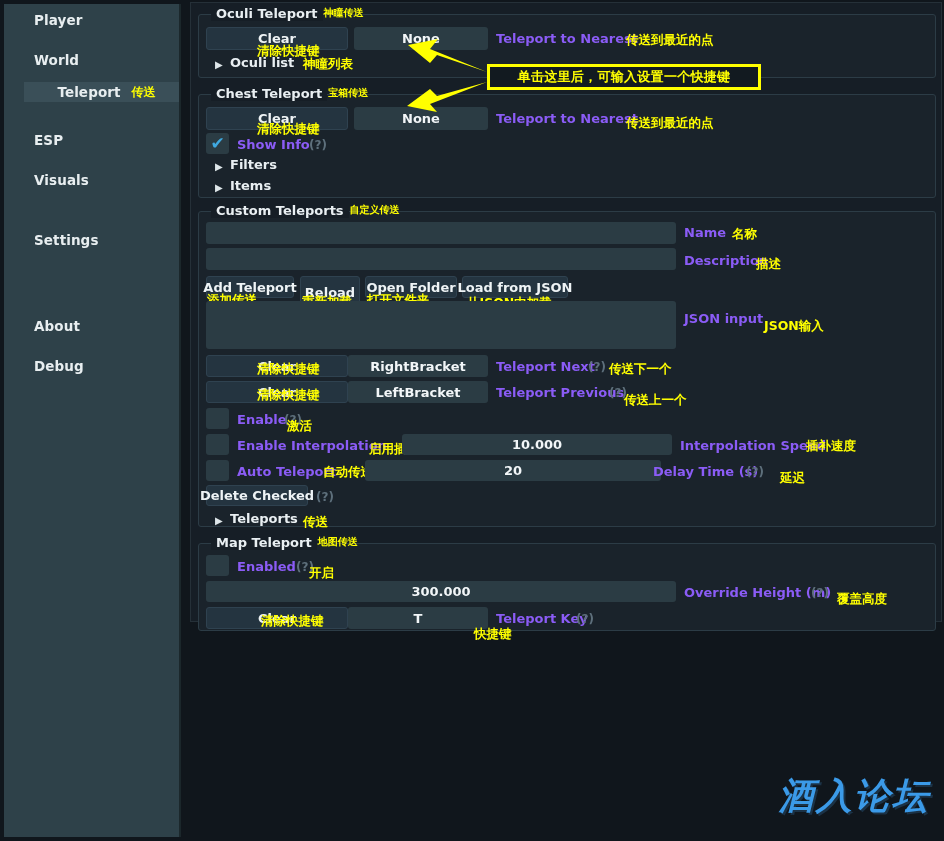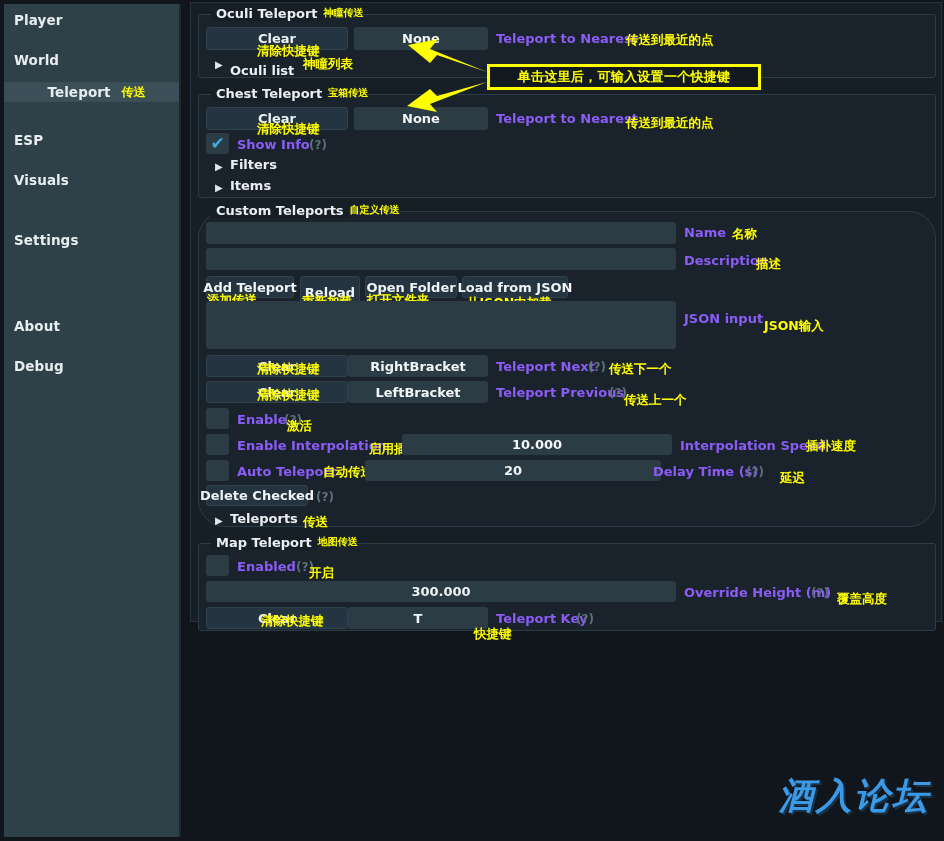--- a/index.html
+++ b/index.html
@@ -16,20 +16,21 @@
     background: #10161c;
   }
 
   
   #sidebar {
     position: absolute;
     left: 4px; top: 4px;
     width: 177px; height: 833px;
     background: #2e4149;
     border-right: 2px solid #1b272b;
+    padding-left: 20px;
   }
   .side-item {
     height: 20px;
     line-height: 20px;
     padding-left: 10px;
     color: #e8eef0;
     font-size: 13.5px;
     font-weight: 600;
     letter-spacing: .1px;
     position: relative;
@@ -248,21 +249,21 @@
       <div class="btn" style="left:7px; top:12px; width:142px; height:23px;">
         <span>Clear</span>
       </div>
       <span class="cn" style="left:58px; top:29px;">清除快捷键</span>
       <div class="field" style="left:155px; top:12px; width:134px; height:23px;">
         <span>None</span>
       </div>
       <span class="lbl" style="left:297px; top:16px;">Teleport to Nearest</span>
       <span class="cn" style="left:427px; top:18px;">传送到最近的点</span>
       <span class="tri" style="left:16px; top:44px;">▶</span>
-      <span class="tree-label" style="left:31px; top:40px;margin-top:8px;">Oculi list</span>
+      <span class="tree-label" style="left:31px; top:40px;">Oculi list</span>
       <span class="cn" style="left:104px; top:42px;">神瞳列表</span>
     </div>
 
     <div class="group" style="top:91px; height:104px;">
       <div class="group-title">
         <span>Chest Teleport</span><span class="cn">宝箱传送</span>
       </div>
       <div class="btn" style="left:7px; top:12px; width:142px; height:23px;">
         <span>Clear</span>
       </div>
@@ -278,21 +279,21 @@
       </div>
       <span class="lbl" style="left:38px; top:42px;">Show Info</span>
       <span class="hint" style="left:110px; top:43px;">(?)</span>
 
       <span class="tri" style="left:16px; top:66px;">▶</span>
       <span class="tree-label" style="left:31px; top:62px;">Filters</span>
       <span class="tri" style="left:16px; top:87px;">▶</span>
       <span class="tree-label" style="left:31px; top:83px;">Items</span>
     </div>
 
-    <div class="group" style="top:208px; height:316px;border-radius:27px;">
+    <div class="group" style="top:208px; height:316px;">
       <div class="group-title">
         <span>Custom Teleports</span><span class="cn">自定义传送</span>
       </div>
 
       <div class="field empty" style="left:7px; top:10px; width:470px; height:22px;">
         <span></span>
       </div>
       <span class="lbl" style="left:485px; top:13px;">Name</span>
       <span class="cn" style="left:533px; top:15px;">名称</span>
 

